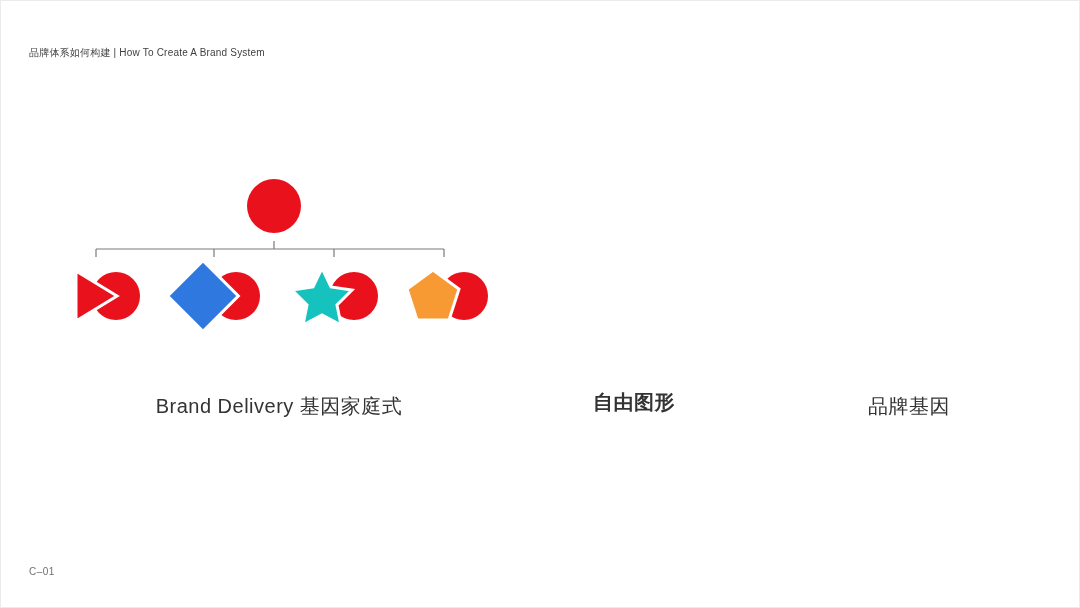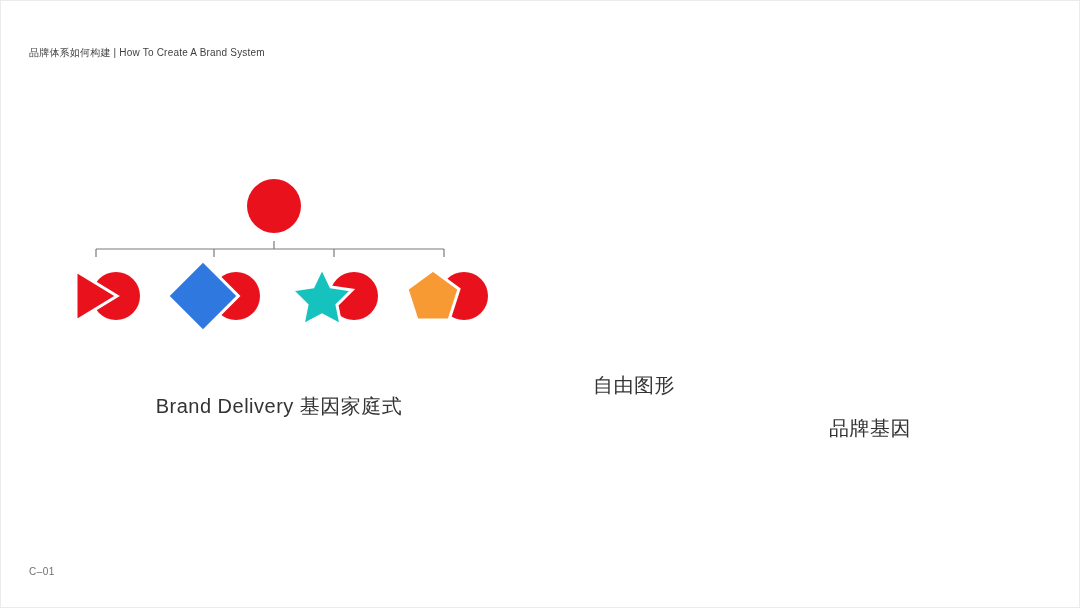--- a/index.html
+++ b/index.html
@@ -42,22 +42,22 @@
   
   .caption {
     position: absolute;
     font-size: 20px;
     color: #333333;
     letter-spacing: 0.5px;
     white-space: nowrap;
     text-align: center;
   }
   #caption-tree  { left:  58px; top: 392px; width: 440px; }
-  #caption-free  { left: 513px; top: 371px; width: 240px; }
-  #caption-gene  { left: 744px; top: 392px; width: 250px; margin-top: 22px; }
+  #caption-free  { left: 513px; top: 388px; width: 240px; font-weight: bold; }
+  #caption-gene  { left: 783px; top: 392px; width: 250px; }
 
   
   #tree-group {
     position: absolute;
     left: 70px;
     top: 170px;
     width: 420px;
     height: 170px;
   }
   #tree-svg { display: block; }

